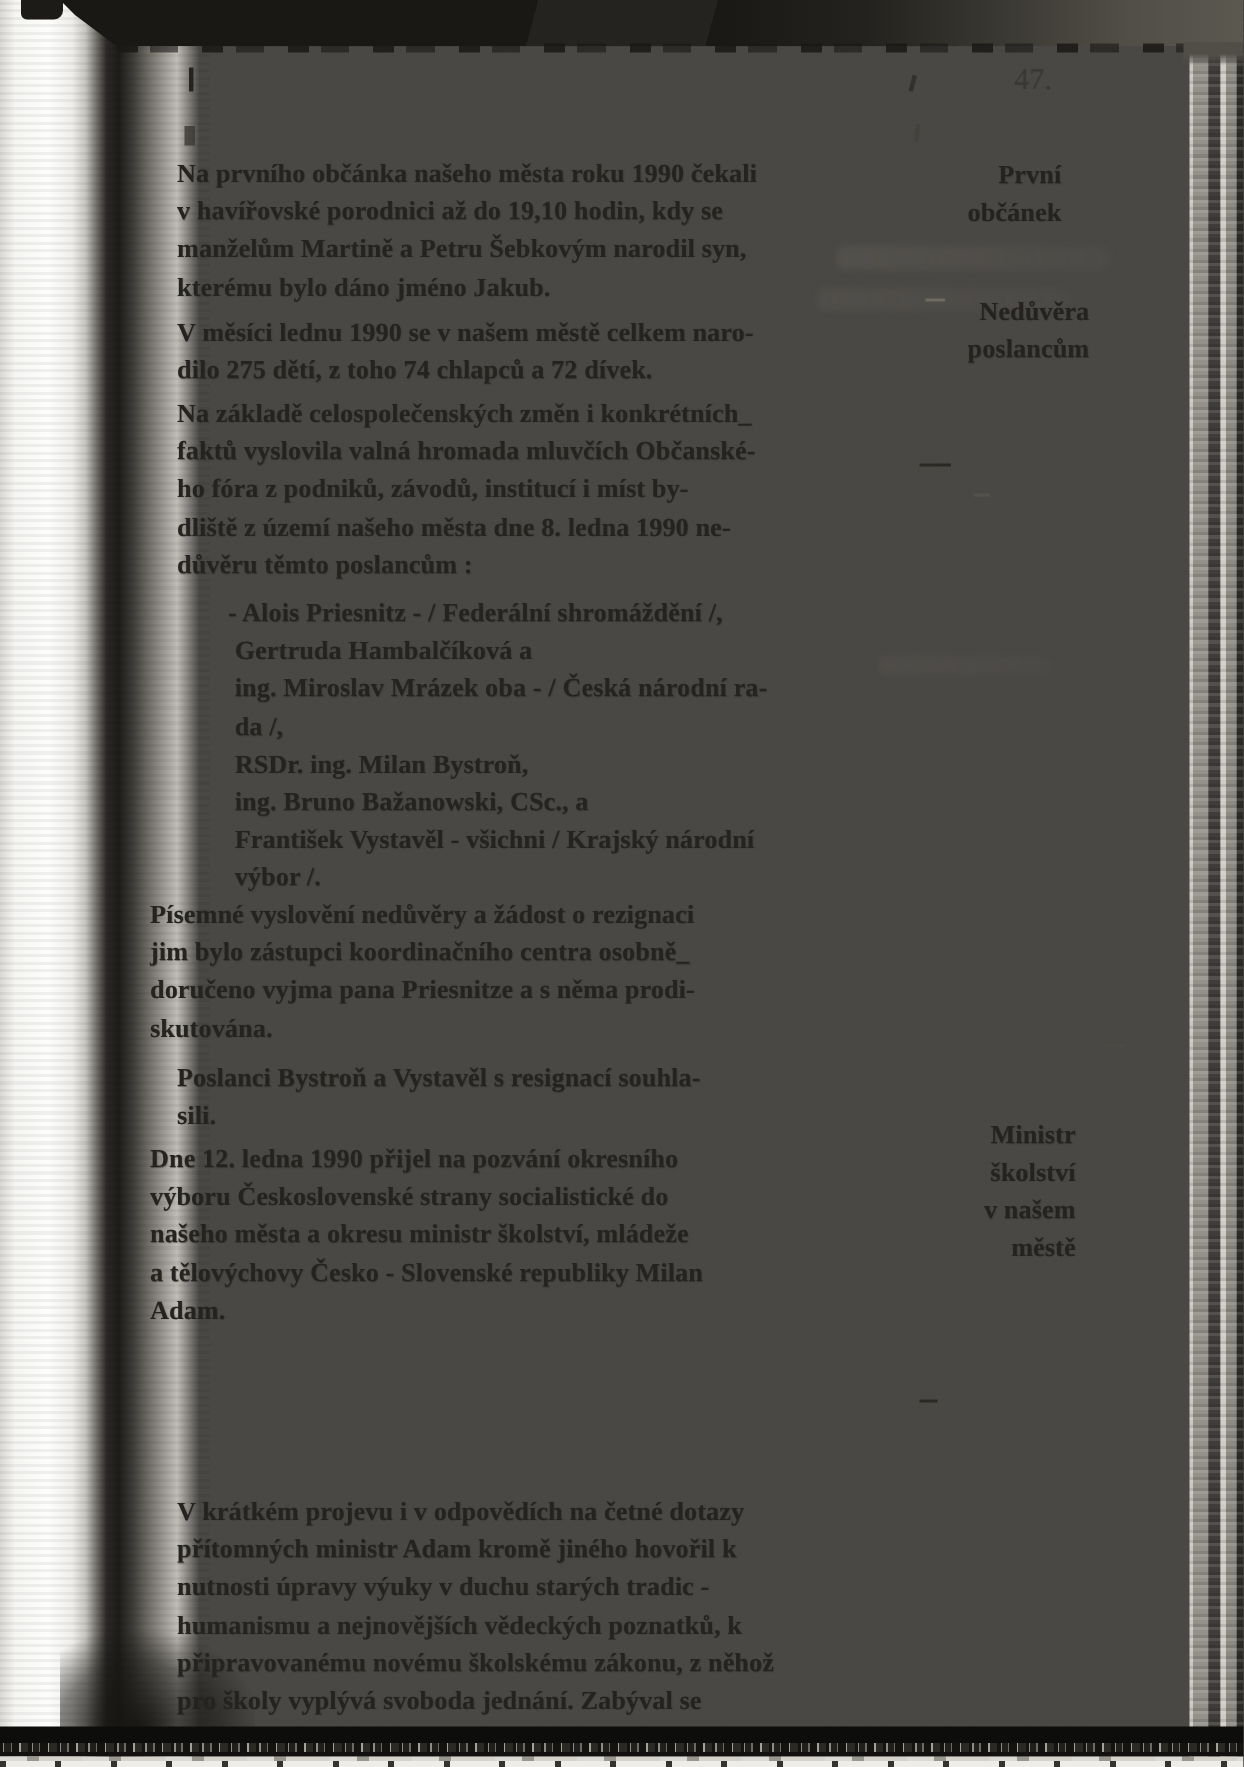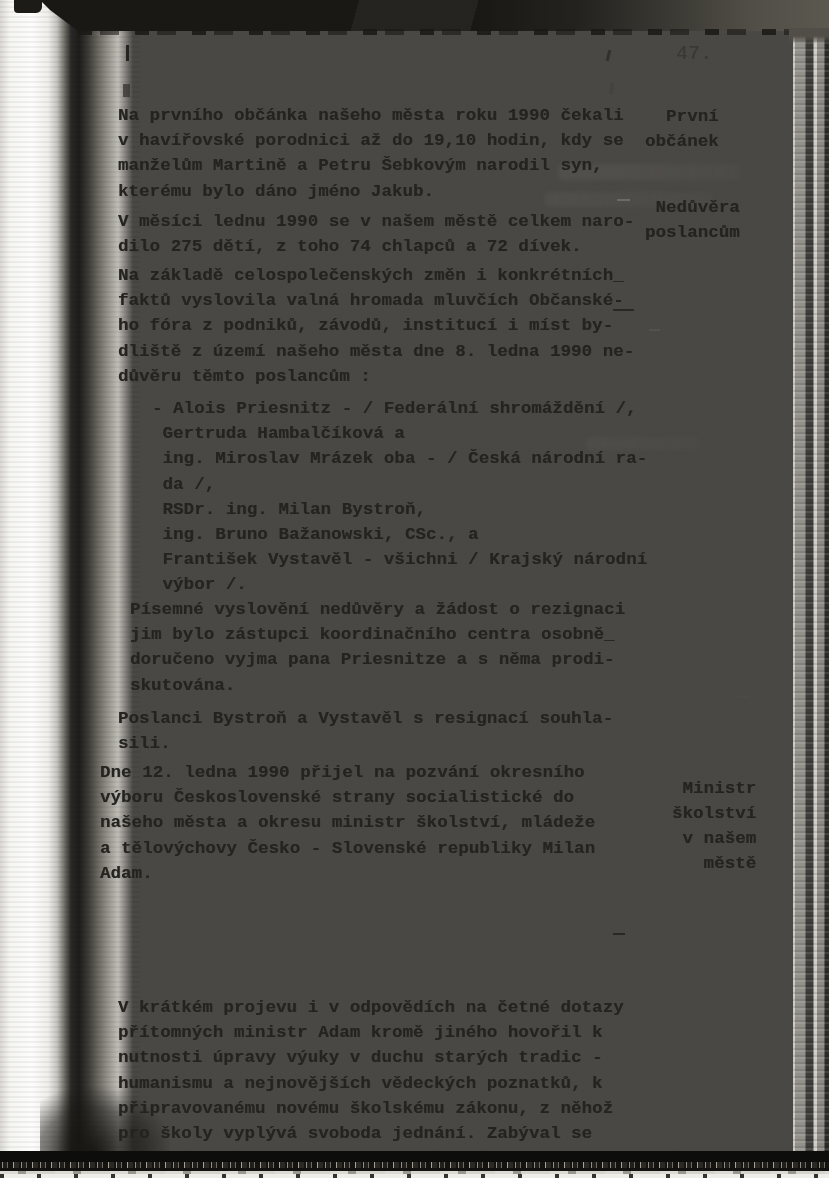--- a/index.html
+++ b/index.html
@@ -3,21 +3,21 @@
 <meta charset="utf-8">
 <style>
   html,body{margin:0;padding:0;background:#4a4845;}
   #scan{
     position:relative;
     width:829px;height:1178px;
     overflow:hidden;
     background:
       radial-gradient(ellipse at 45% 35%, #f8f7f3 0%, #f4f3ef 55%, #edecе7 100%),
       #f4f3ef;
-    font-family:Liberation Mono, monospace;
+    font-family:Liberation Serif, serif;
   }
   
   .grain{
     position:absolute;inset:0;z-index:1;pointer-events:none;
     background:
       repeating-linear-gradient(47deg, rgba(60,58,52,0.015) 0 3px, rgba(0,0,0,0) 3px 7px),
       repeating-linear-gradient(137deg, rgba(60,58,52,0.015) 0 2px, rgba(0,0,0,0) 2px 6px);
   }
   
   .para,.note,.pagenum{
@@ -131,21 +131,21 @@
 dliště z území našeho města dne 8. ledna 1990 ne-
 důvěru těmto poslancům :</div>
   <div class="para" style="left:112px;top:396px;margin-left:40px;">- Alois Priesnitz - / Federální shromáždění /,
  Gertruda Hambalčíková a
  ing. Miroslav Mrázek oba - / Česká národní ra-
  da /,
  RSDr. ing. Milan Bystroň,
  ing. Bruno Bažanowski, CSc., a
  František Vystavěl - všichni / Krajský národní
  výbor /.</div>
-  <div class="para" style="left:130px;top:597px;">Písemné vyslovění nedůvěry a žádost o rezignaci
+  <div class="para" style="left:100px;top:597px;">Písemné vyslovění nedůvěry a žádost o rezignaci
 jim bylo zástupci koordinačního centra osobně_
 doručeno vyjma pana Priesnitze a s něma prodi-
 skutována.</div>
   <div class="para" style="left:118px;top:706px;">Poslanci Bystroň a Vystavěl s resignací souhla-
 sili.</div>
   <div class="para" style="left:100px;top:760px;">Dne 12. ledna 1990 přijel na pozvání okresního
 výboru Československé strany socialistické do
 našeho města a okresu ministr školství, mládeže
 a tělovýchovy Česko - Slovenské republiky Milan
 Adam.</div>
@@ -153,21 +153,21 @@
 přítomných ministr Adam kromě jiného hovořil k
 nutnosti úpravy výuky v duchu starých tradic -
 humanismu a nejnovějších vědeckých poznatků, k
 připravovanému novému školskému zákonu, z něhož
 pro školy vyplývá svoboda jednání. Zabýval se</div>
 
   <div class="note" style="left:645px;top:104px;">První
 občánek</div>
   <div class="note" style="left:645px;top:195px;">Nedůvěra
 poslancům</div>
-  <div class="note" style="left:656px;top:776px;margin-left:16px;">Ministr
+  <div class="note" style="left:656px;top:744px;">Ministr
 školství
 v našem
 městě</div>
 
   <div class="speck" style="left:126px;top:45px;width:3px;height:16px;background:#26241f;"></div>
   <div class="speck" style="left:607px;top:50px;width:3px;height:11px;background:#33312c;transform:rotate(14deg);"></div>
   <div class="speck" style="left:123px;top:84px;width:7px;height:13px;background:#3a3833;opacity:.8;"></div>
   <div class="speck" style="left:610px;top:83px;width:3px;height:11px;background:#44423c;transform:rotate(6deg);"></div>
   <div class="speck" style="left:617px;top:199px;width:13px;height:2px;background:#6e6b63;"></div>
   <div class="speck" style="left:613px;top:309px;width:21px;height:2px;background:#2a2822;"></div>

